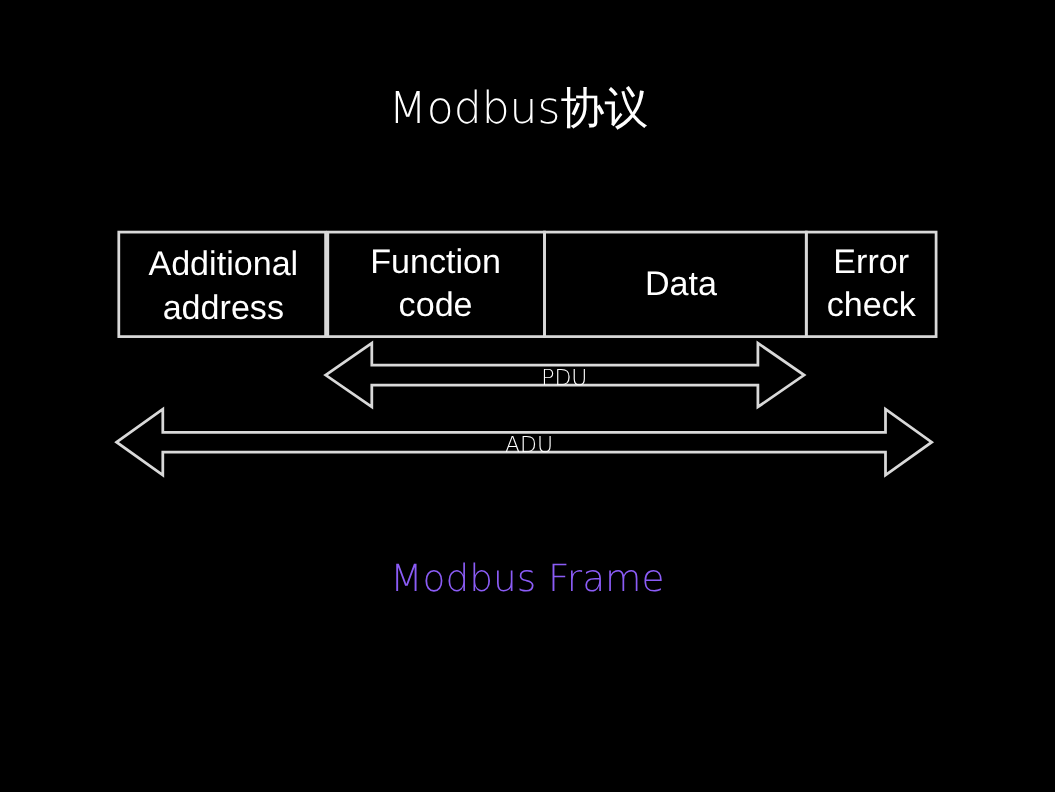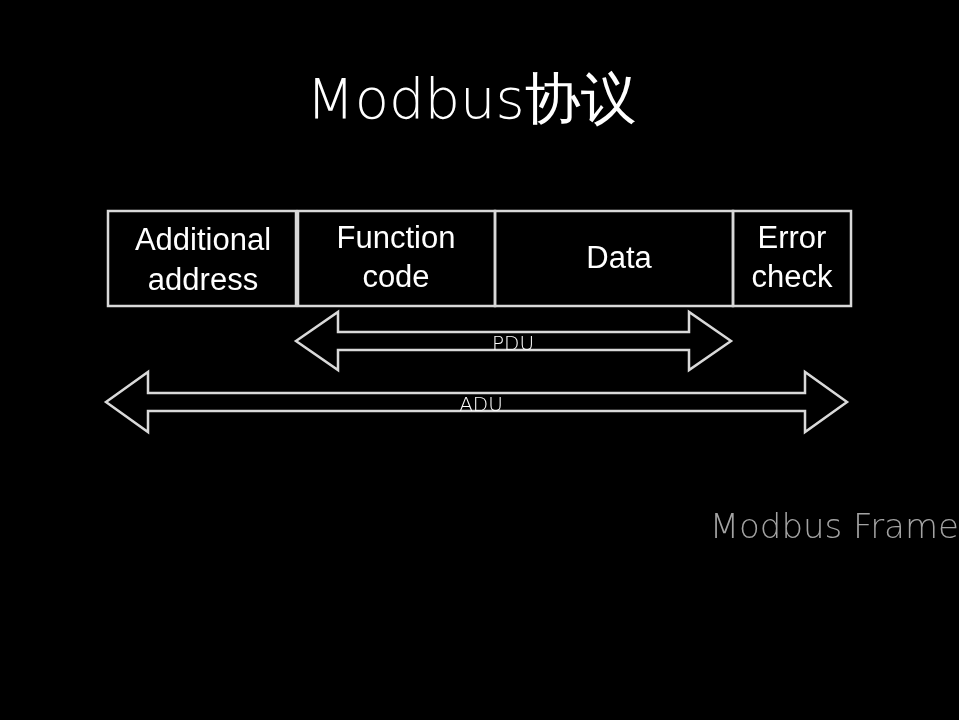--- a/index.html
+++ b/index.html
@@ -15,21 +15,21 @@
       font-family: "Liberation Sans", "DejaVu Sans", sans-serif;
       color: #ffffff;
     }
     .title {
       position: absolute;
       left: 0;
       top: 56px;
       width: 943px;
       text-align: center;
       font-family: "DejaVu Sans", "Liberation Sans", sans-serif;
-      font-size: 56px;
+      font-size: 40px;
       font-weight: 300;
       letter-spacing: 0px;
       color: #ffffff;
       line-height: 86px;
     }
     svg.diagram {
       position: absolute;
       left: 0;
       top: 0;
       width: 959px;
@@ -44,25 +44,25 @@
       fill: #ffffff;
       font-family: "DejaVu Sans", "Liberation Sans", sans-serif;
       font-size: 20px;
       font-weight: 200;
     }
     .footer {
       position: absolute;
       left: 0;
       top: 503px;
       width: 959px;
-      text-align: right;
+      text-align: center;
       font-family: "DejaVu Sans", "Liberation Sans", sans-serif;
       font-size: 34px;
       font-weight: 300;
-      color: #a3a3a3;
+      color: #8b5cf6;
       line-height: 46px;
     }
   </style>
 </head>
 <body>
 
 <div class="title">Modbus协议</div>
 
 <svg class="diagram" viewBox="0 0 959 720" xmlns="http://www.w3.org/2000/svg">
 

